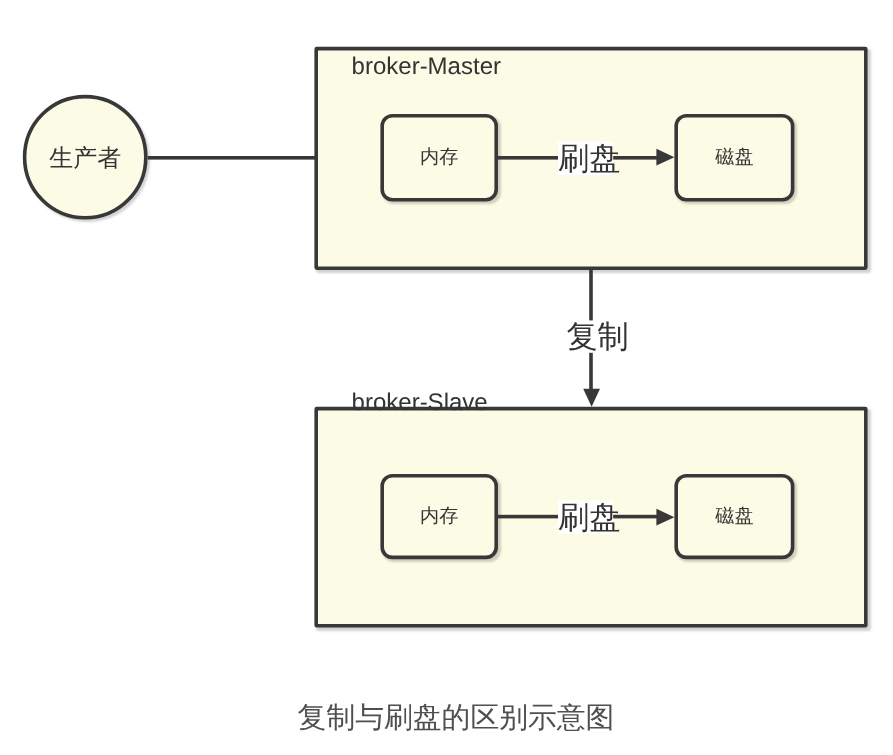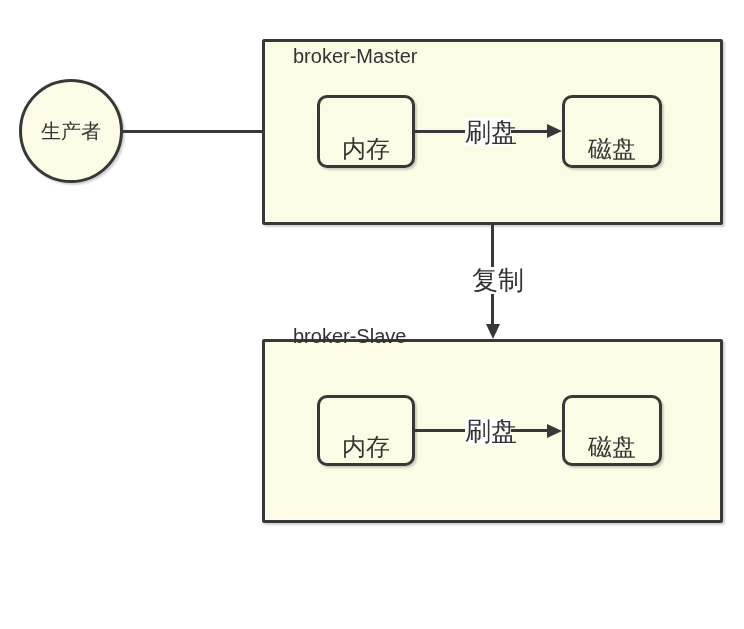--- a/index.html
+++ b/index.html
@@ -36,22 +36,22 @@
   .group-box { border-radius: 2px; }
   .group-title {
     position: absolute;
     font-size: 20px;
     line-height: 23px;
     white-space: nowrap;
     color: var(--text);
   }
   .node-box {
     border-radius: 10px;
-    display: flex; align-items: flex-end; justify-content: center;
-    font-size: 24px;
+    display: flex; align-items: center; justify-content: center;
+    font-size: 16px;
   }
 
   .edge-line-h { position: absolute; height: 3px; background: var(--stroke); }
   .edge-line-v { position: absolute; width: 3px; background: var(--stroke); }
   .arrowhead-right {
     position: absolute; width: 0; height: 0;
     border-top: 7px solid transparent;
     border-bottom: 7px solid transparent;
     border-left: 15px solid var(--stroke);
   }
@@ -121,14 +121,15 @@
   </div>
 
   <div class="edge-line-h" style="left:415px; top:429px; width:133px;"></div>
   <div class="arrowhead-right" style="left:547px; top:423.5px;"></div>
   <div class="edge-label" style="left:465px; top:417px; width:46px; height:28px;">刷盘</div>
 
   <div class="shape node-box" style="left:562px; top:395px; width:100px; height:71px;">
     <span>磁盘</span>
   </div>
 
+  <div class="caption">复制与刷盘的区别示意图</div>
 
 </div>
 
 </body></html>

